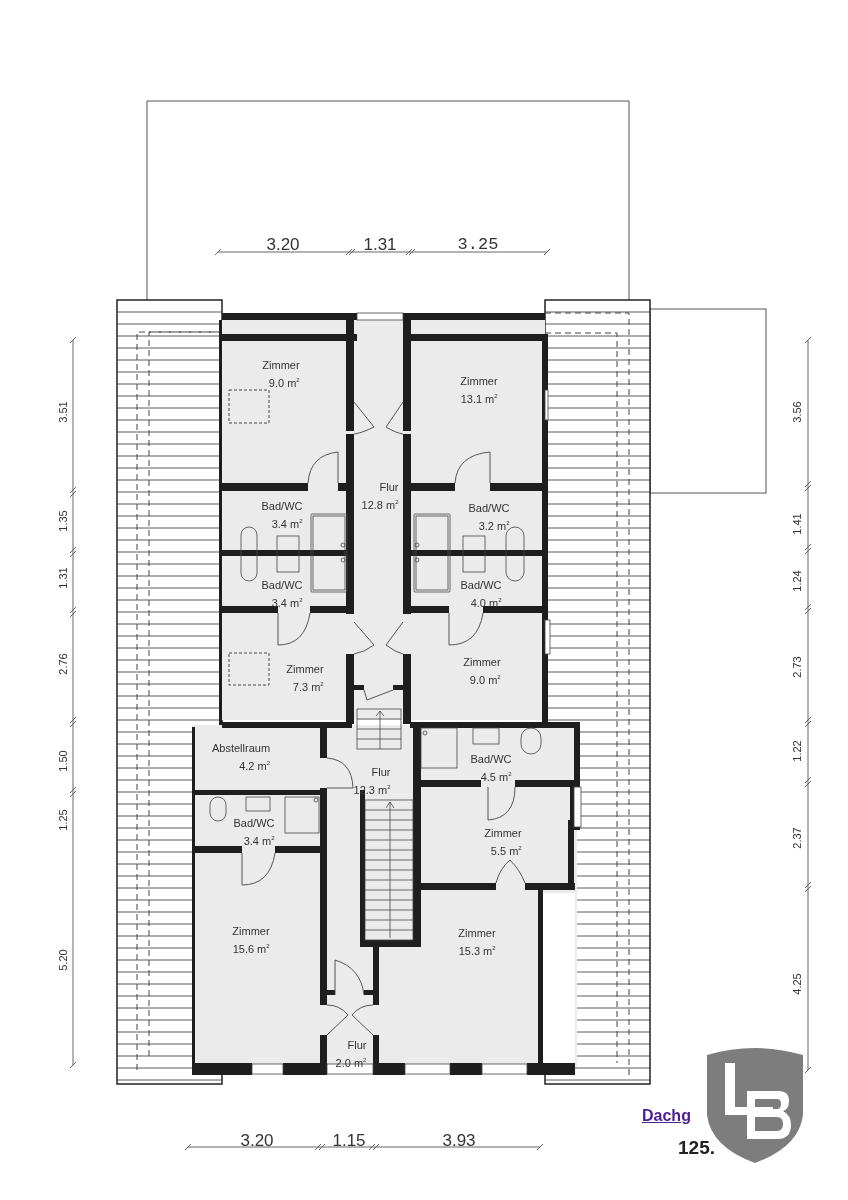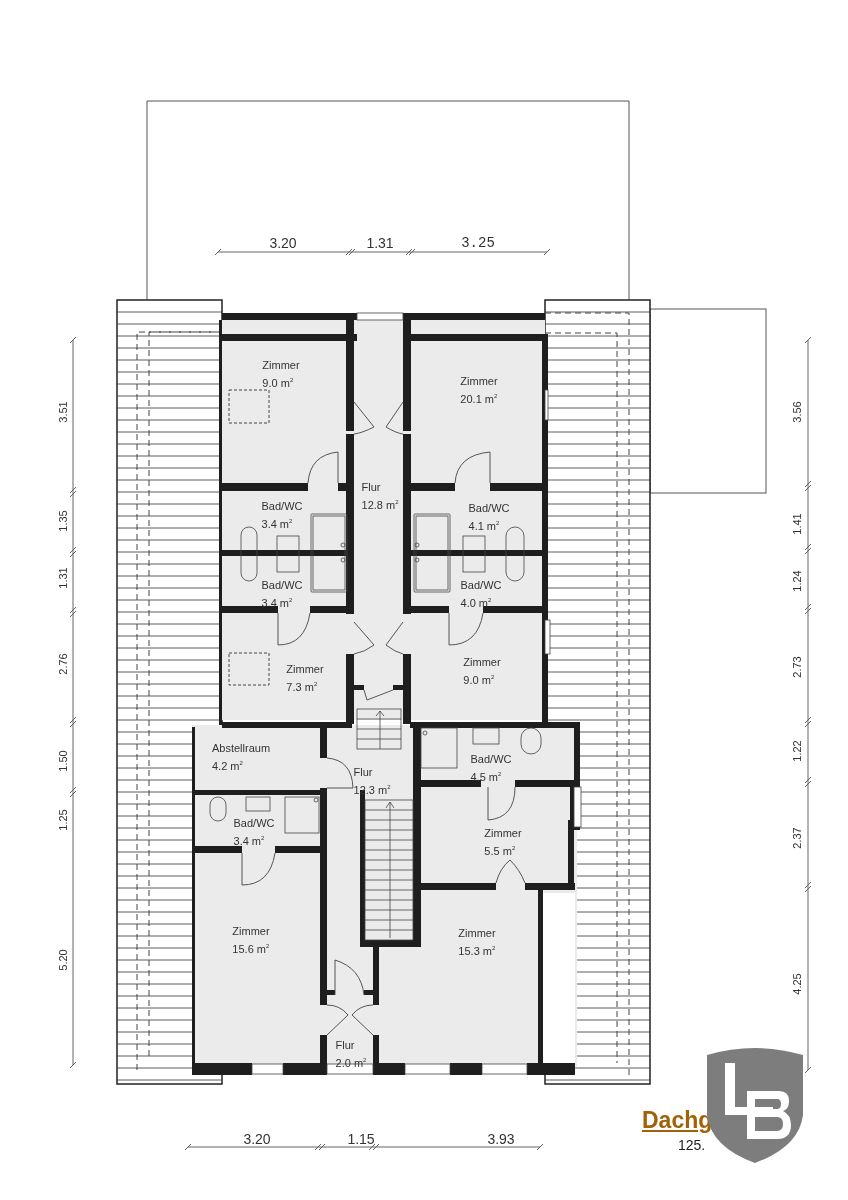--- a/index.html
+++ b/index.html
@@ -1,23 +1,23 @@
 <!DOCTYPE html>
 <html><head>
 <meta charset="utf-8">
 <style>
   html, body { margin: 0; padding: 0; background: #ffffff; }
   body { width: 848px; height: 1200px; position: relative; overflow: hidden; font-family: "Liberation Sans", sans-serif; }
   #plan { position: absolute; left: 0; top: 0; width: 848px; height: 1200px; }
-  .lbl { position: absolute; font-size: 11px; color: #333; text-align: left; line-height: 15px; transform: translateX(-50%); white-space: nowrap; }
+  .lbl { position: absolute; font-size: 11px; color: #333; text-align: right; line-height: 15px; transform: translateX(-50%); white-space: nowrap; }
   .lbl sup { font-size: 6px; vertical-align: 5px; }
-  .dim { position: absolute; font-size: 14px; color: #333; transform: translateX(-50%); white-space: nowrap; }
+  .dim { position: absolute; font-size: 17px; color: #333; transform: translateX(-50%); white-space: nowrap; }
   .vdim { position: absolute; font-size: 11px; color: #333; transform: translate(-50%, -50%) rotate(-90deg); white-space: nowrap; }
-  .title { position: absolute; left: 642px; top: 1107px; font-size: 23px; font-weight: bold; color: #a16207; text-decoration: underline; }
-  .total { position: absolute; left: 678px; top: 1137px; font-size: 14px; font-weight: normal; color: #222; }
+  .title { position: absolute; left: 642px; top: 1107px; font-size: 16px; font-weight: bold; color: #4c1d95; text-decoration: underline; }
+  .total { position: absolute; left: 678px; top: 1137px; font-size: 19px; font-weight: bold; color: #222; }
   .logo { position: absolute; left: 703px; top: 1043px; width: 104px; height: 122px; }
 </style>
 </head>
 <body>
 
 <svg id="plan" viewBox="0 0 848 1200" xmlns="http://www.w3.org/2000/svg">
 
   <g fill="none" stroke="#555" stroke-width="1">
     <polyline points="147,300 147,101 629,101 629,300"></polyline>
     <rect x="650" y="309" width="116" height="184"></rect>
@@ -378,33 +378,33 @@
   </g>
 </svg>
 
 <div id="rooms">
     <div class="lbl" style="left: 281px; top: 358px;">
       <div>Zimmer</div>
       <div><span>9.0 m</span><sup>2</sup></div>
     </div>
     <div class="lbl" style="left: 479px; top: 374px;">
       <div>Zimmer</div>
-      <div><span>20.1 m</span><sup>2</sup></div>
+      <div><span>13.1 m</span><sup>2</sup></div>
     </div>
     <div class="lbl" style="left: 380px; top: 480px;">
       <div>Flur</div>
       <div><span>12.8 m</span><sup>2</sup></div>
     </div>
     <div class="lbl" style="left: 282px; top: 499px;">
       <div>Bad/WC</div>
       <div><span>3.4 m</span><sup>2</sup></div>
     </div>
     <div class="lbl" style="left: 489px; top: 501px;">
       <div>Bad/WC</div>
-      <div><span>4.1 m</span><sup>2</sup></div>
+      <div><span>3.2 m</span><sup>2</sup></div>
     </div>
     <div class="lbl" style="left: 282px; top: 578px;">
       <div>Bad/WC</div>
       <div><span>3.4 m</span><sup>2</sup></div>
     </div>
     <div class="lbl" style="left: 481px; top: 578px;">
       <div>Bad/WC</div>
       <div><span>4.0 m</span><sup>2</sup></div>
     </div>
     <div class="lbl" style="left: 305px; top: 662px;">
@@ -446,22 +446,22 @@
     <div class="lbl" style="left: 351px; top: 1038px;">
       <div>Flur</div>
       <div><span>2.0 m</span><sup>2</sup></div>
     </div>
   </div>
 <div id="dims">
     <div class="dim" style="left: 283px; top: 235px;">3.20</div>
     <div class="dim" style="left: 380px; top: 235px;">1.31</div>
     <div class="dim" style="left: 478px; top: 235px; font-family: Liberation Mono, monospace;">3.25</div>
     <div class="dim" style="left: 257px; top: 1131px;">3.20</div>
-    <div class="dim" style="left: 349px; top: 1131px; margin-left: 12px;">1.15</div>
-    <div class="dim" style="left: 459px; top: 1131px; margin-left: 42px;">3.93</div>
+    <div class="dim" style="left: 349px; top: 1131px;">1.15</div>
+    <div class="dim" style="left: 459px; top: 1131px;">3.93</div>
     <div class="vdim" style="left: 63px; top: 412px;">3.51</div>
     <div class="vdim" style="left: 63px; top: 521px;">1.35</div>
     <div class="vdim" style="left: 63px; top: 578px;">1.31</div>
     <div class="vdim" style="left: 63px; top: 664px;">2.76</div>
     <div class="vdim" style="left: 63px; top: 761px;">1.50</div>
     <div class="vdim" style="left: 63px; top: 820px;">1.25</div>
     <div class="vdim" style="left: 63px; top: 960px;">5.20</div>
     <div class="vdim" style="left: 797px; top: 412px;">3.56</div>
     <div class="vdim" style="left: 797px; top: 524px;">1.41</div>
     <div class="vdim" style="left: 797px; top: 581px;">1.24</div>

